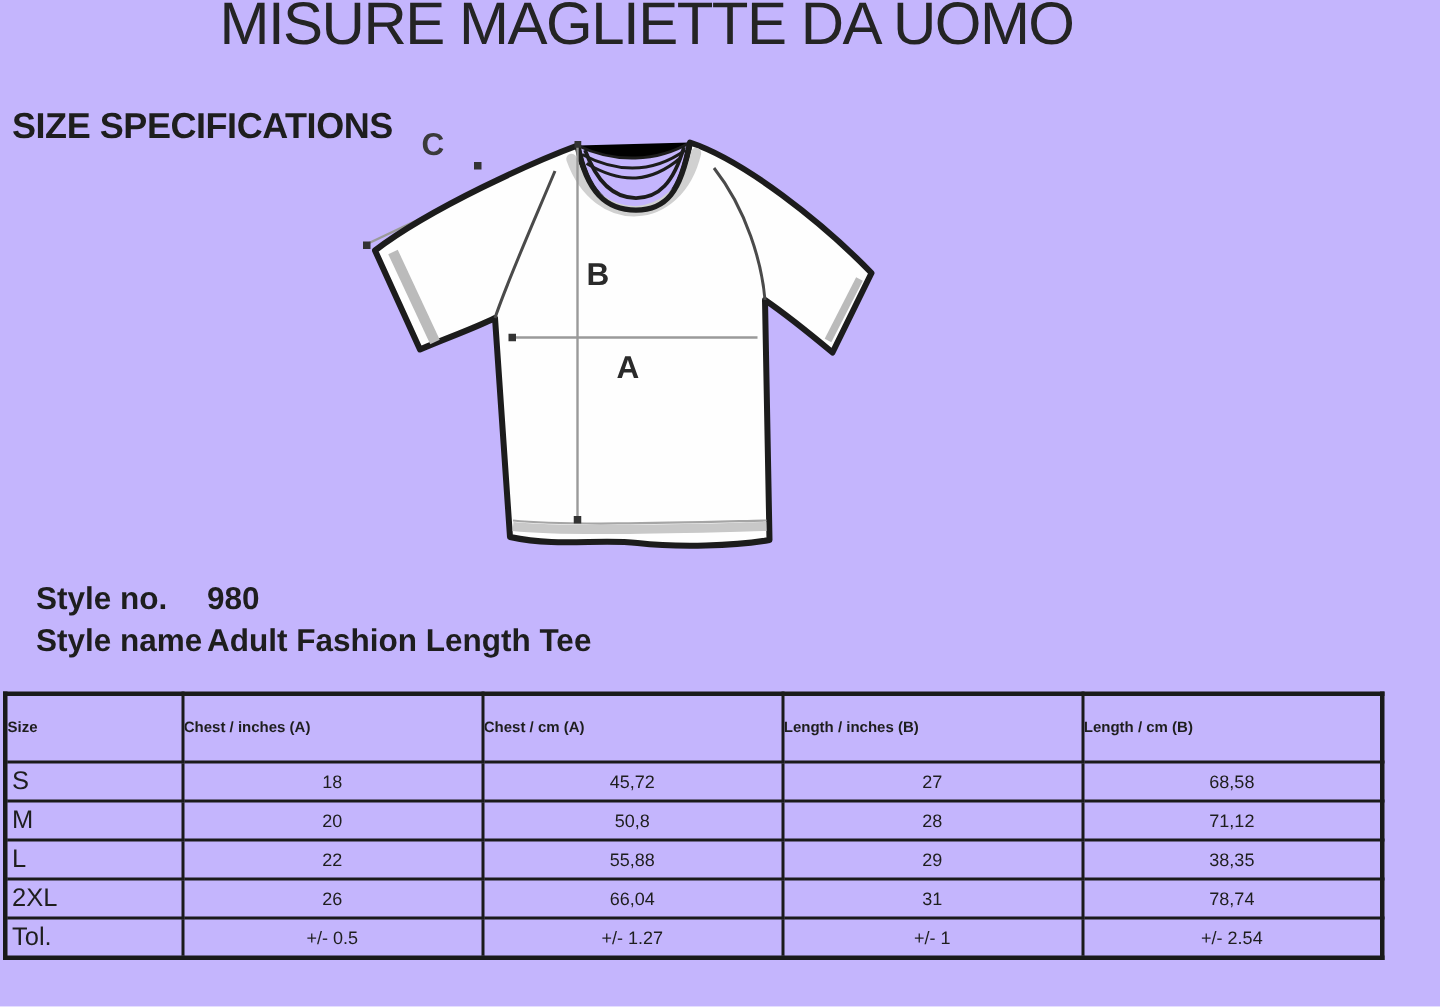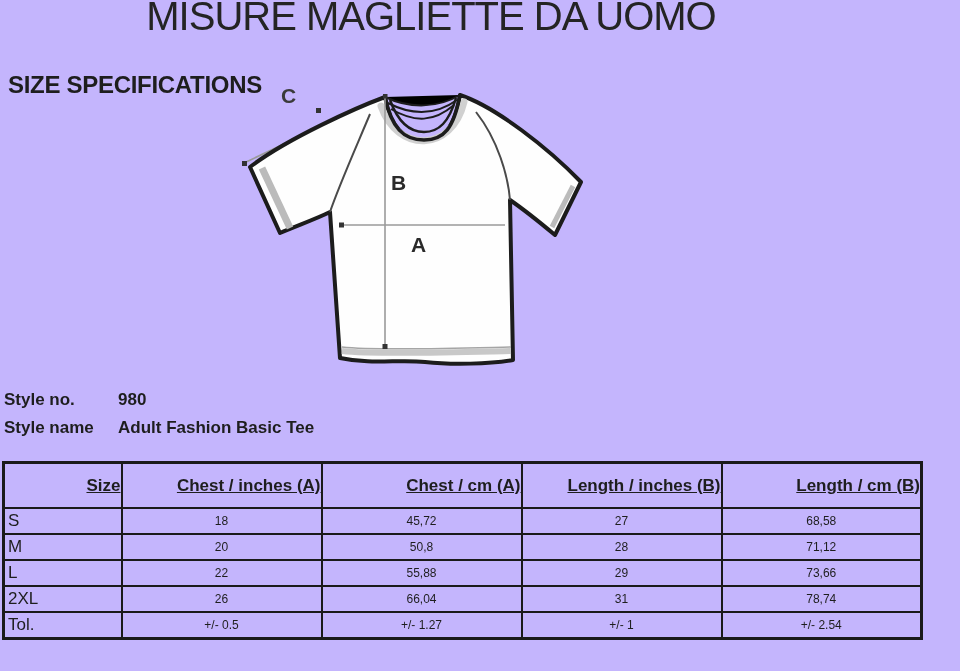--- a/index.html
+++ b/index.html
@@ -11,33 +11,33 @@
   .title {
     position:absolute; top:-6px; left:0; width:862px;
     text-align:center; font-size:40px; font-weight:400;
     letter-spacing:-1px; white-space:nowrap; color:#242424;
   }
   .section-heading {
     position:absolute; top:71px; left:8px;
     font-size:24px; font-weight:bold; letter-spacing:-0.3px;
   }
   .diagram { position:absolute; left:228px; top:80px; width:380px; height:300px; }
-  .style-info { position:absolute; left:4px; top:386px; font-size:17px; font-weight:bold; line-height:28px; }
+  .style-info { position:absolute; left:24px; top:386px; font-size:21px; font-weight:bold; line-height:28px; }
   .style-row { display:flex; }
   .style-label { width:114px; }
   table.size-table {
     position:absolute; left:2px; top:461px; width:918px;
     border-collapse:collapse; table-layout:fixed;
     border:3px solid #1a1a1a;
   }
   .size-table th, .size-table td {
     border:2px solid #1a1a1a; padding:0; vertical-align:middle;
     overflow:hidden; white-space:nowrap;
   }
-  .size-table th { height:43px; font-size:17px; font-weight:bold; text-align:right;text-decoration:underline; }
+  .size-table th { height:43px; font-size:10px; font-weight:bold; text-align:left; }
   .size-table td { height:24px; font-size:12px; text-align:center; }
   .size-table td.size-col { text-align:left; padding-left:3px; font-size:17px; }
 </style>
 </head>
 <body>
 
 <div class="page">
 
   <div class="title">MISURE MAGLIETTE DA UOMO</div>
 
@@ -83,21 +83,21 @@
     <text x="183" y="172" font-family="Liberation Sans, sans-serif" font-size="21" font-weight="bold" fill="#2a2a2a">A</text>
   </svg>
 
   <div class="style-info">
     <div class="style-row">
       <span class="style-label">Style no.</span>
       <span>980</span>
     </div>
     <div class="style-row">
       <span class="style-label">Style name</span>
-      <span>Adult Fashion Basic Tee</span>
+      <span>Adult Fashion Length Tee</span>
     </div>
   </div>
 
   <table class="size-table">
     <colgroup>
       <col style="width:118px">
         <col style="width:200px">
         <col style="width:200px">
         <col style="width:200px">
         <col style="width:200px">
@@ -124,21 +124,21 @@
         <td>20</td>
         <td>50,8</td>
         <td>28</td>
         <td>71,12</td>
       </tr>
       <tr>
         <td class="size-col">L</td>
         <td>22</td>
         <td>55,88</td>
         <td>29</td>
-        <td>73,66</td>
+        <td>38,35</td>
       </tr>
       <tr>
         <td class="size-col">2XL</td>
         <td>26</td>
         <td>66,04</td>
         <td>31</td>
         <td>78,74</td>
       </tr>
       <tr>
         <td class="size-col">Tol.</td>

